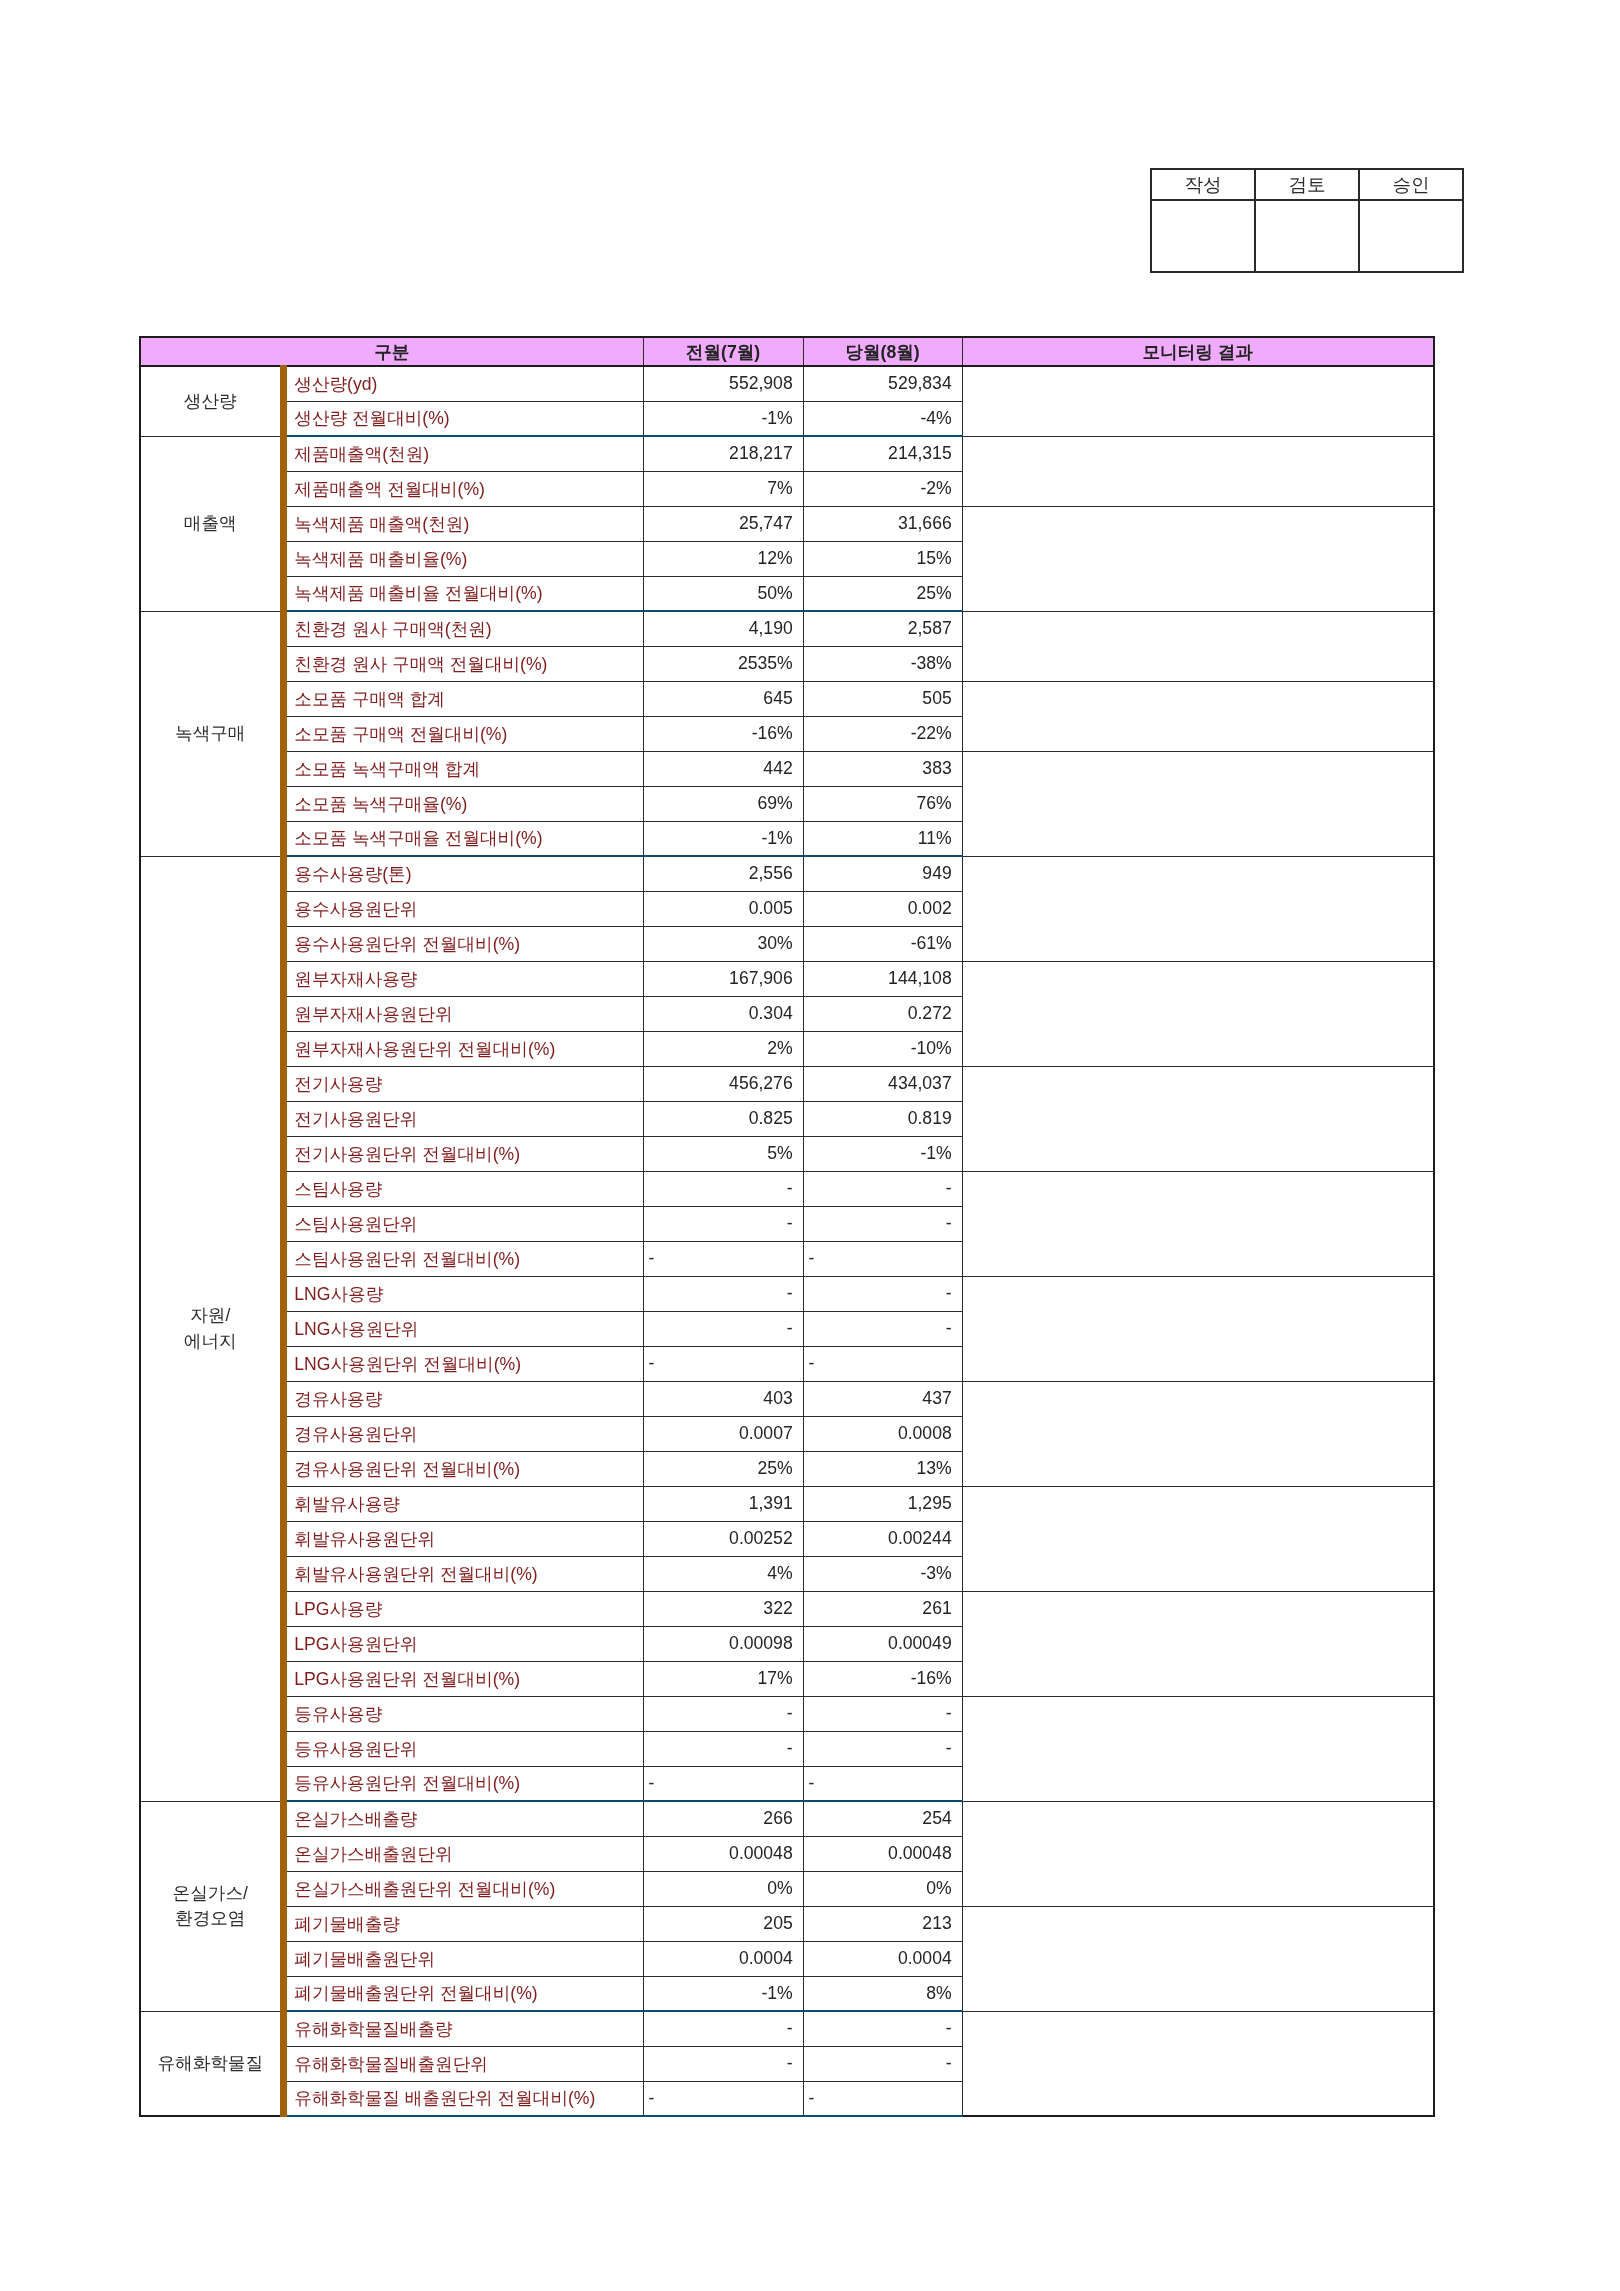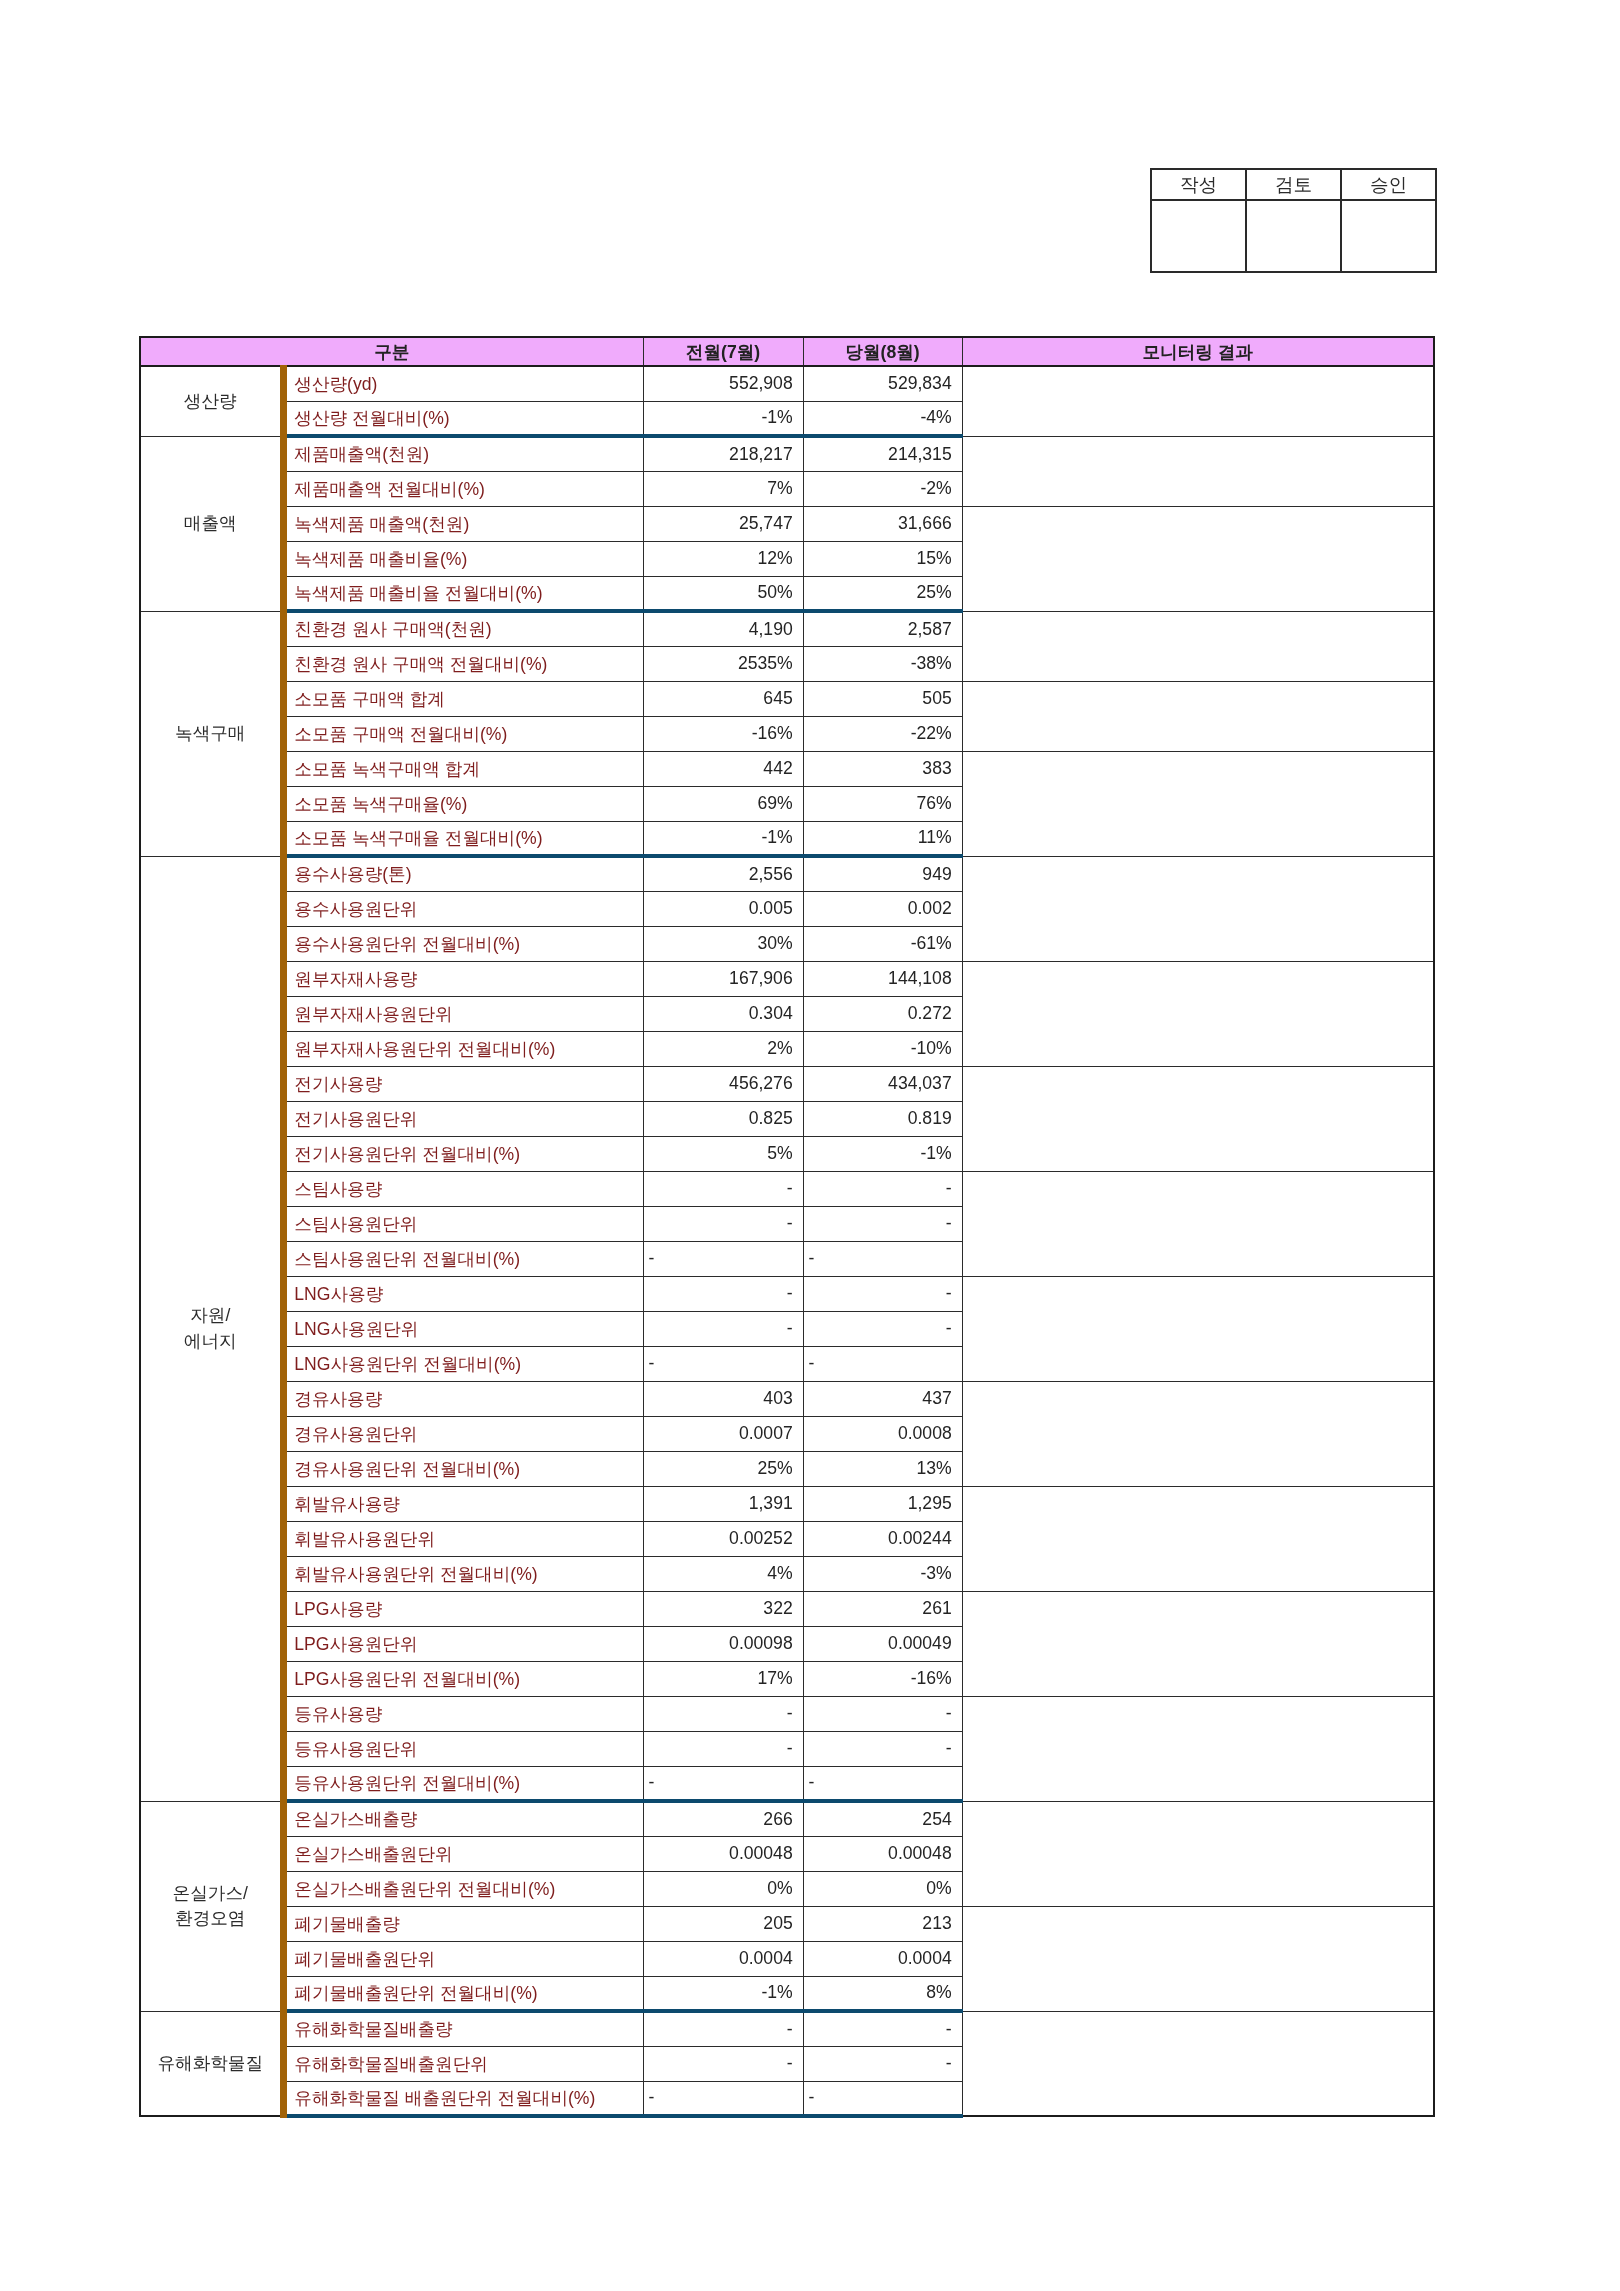--- a/index.html
+++ b/index.html
@@ -18,21 +18,21 @@
   
   .approval {
     position: absolute;
     left: 1150px;
     top: 168px;
     border-collapse: collapse;
     table-layout: fixed;
   }
   .approval th, .approval td {
     border: 2px solid #2a2a2a;
-    width: 95px;
+    width: 104px;
   }
   .approval th {
     height: 31px;
     font-size: 18.6px;
     font-weight: 400;
     text-align: center;
     vertical-align: middle;
     color: #2b2b2b;
   }
   .approval td { height: 72px; background: #ffffff; }
@@ -100,21 +100,21 @@
     padding-right: 9.8px;
     color: #242424;
   }
   .report td.val.dash-left {
     text-align: left;
     padding-left: 4.9px;
   }
   .report td.monitor { background: #ffffff; }
 
   
-  .report tr.section-end td { border-bottom: 4px solid #0c4a6e; }
+  .report tr.section-end td { border-bottom: 2px solid #0c4a6e; }
 </style>
 </head>
 <body>
 
 <div class="page">
 
   <table class="approval">
     <thead>
       <tr>
         <th>작성</th>

